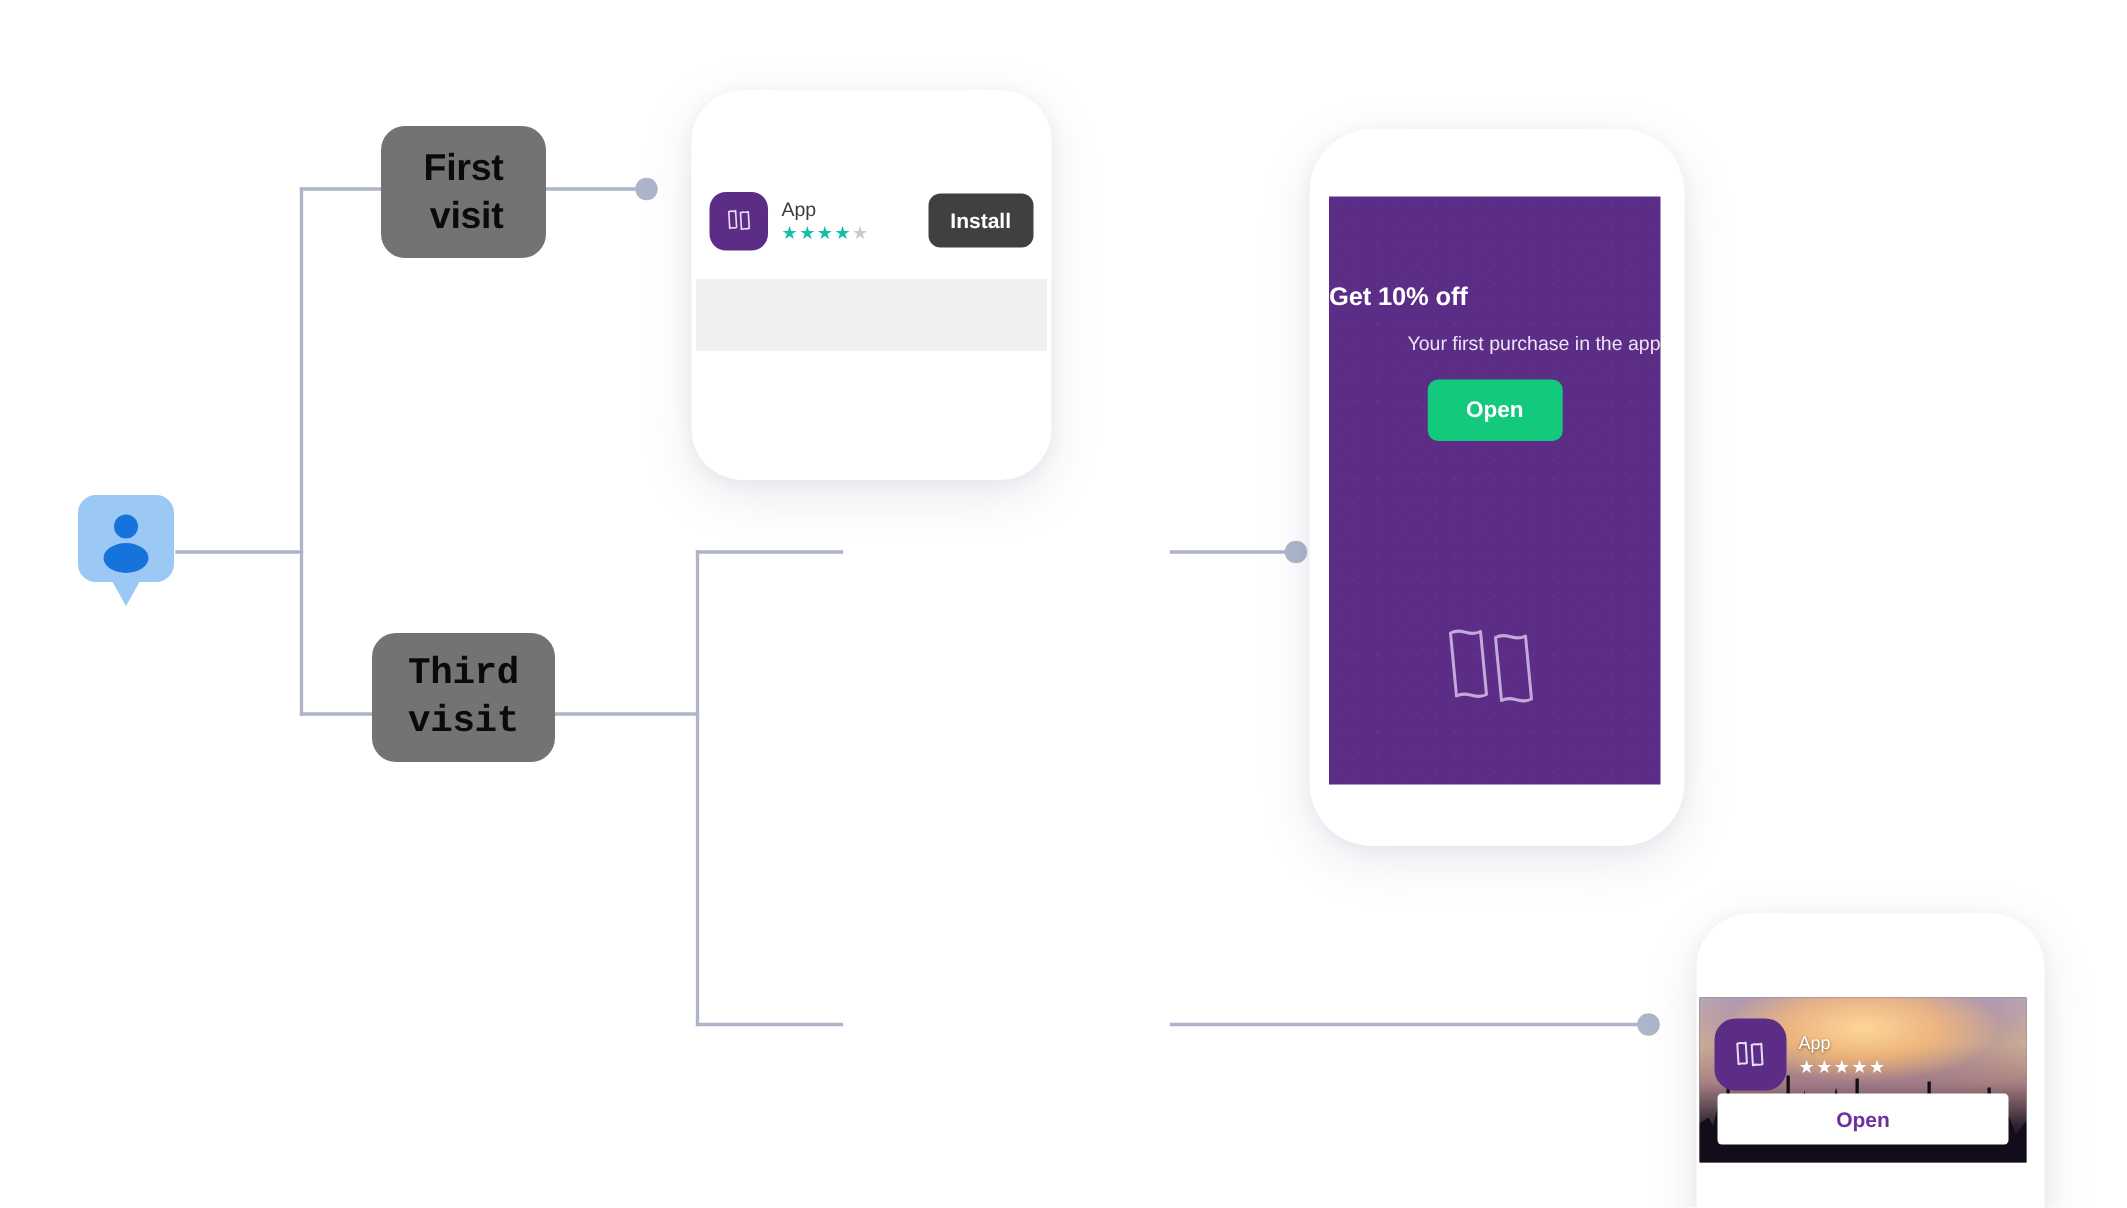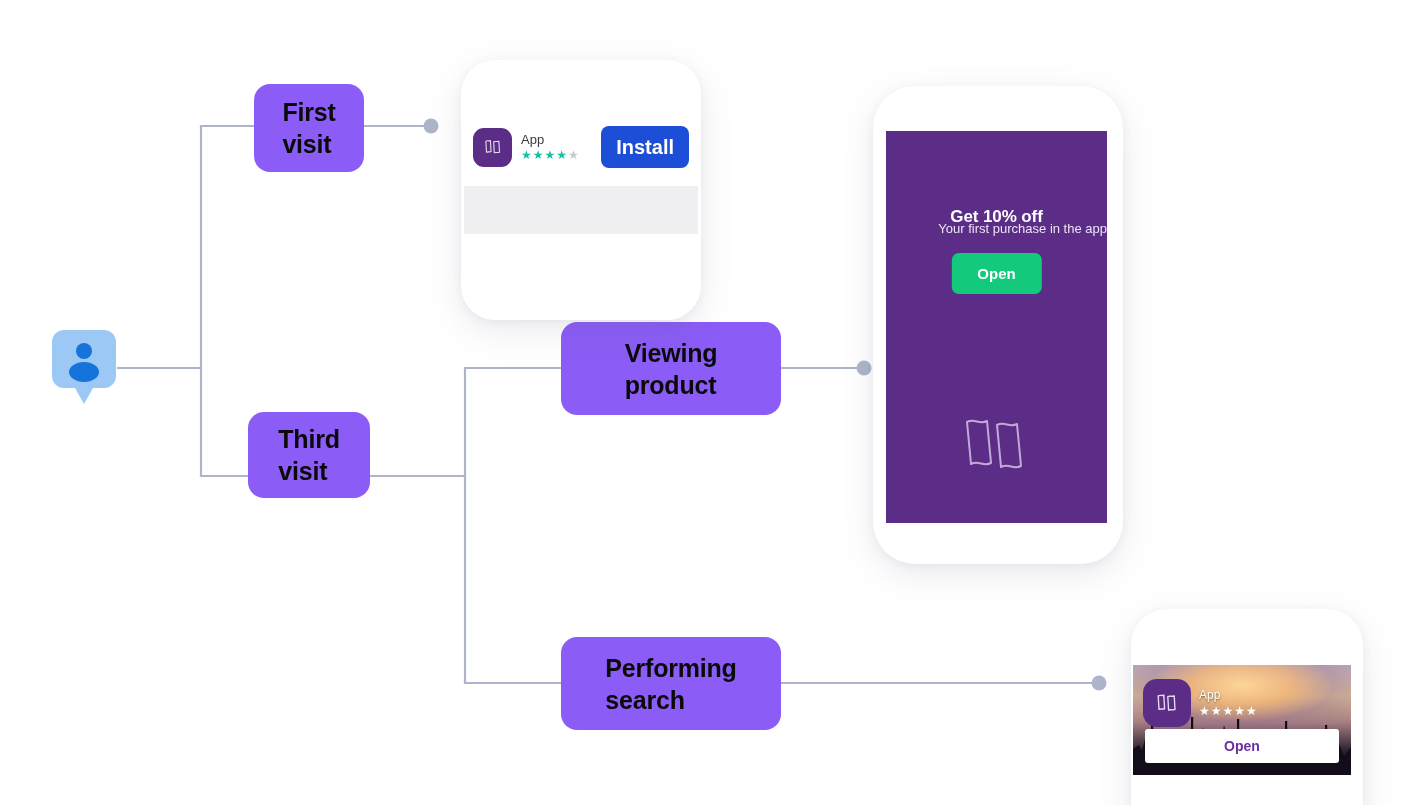--- a/index.html
+++ b/index.html
@@ -35,38 +35,38 @@
     left: 52px;
     top: 330px;
     width: 64px;
     height: 76px;
   }
   .avatar svg { display: block; width: 64px; height: 76px; }
 
   
   .stage {
     position: absolute;
-    background: #8b5cf6;
+    background: #737373;
     border-radius: 16px;
     display: flex;
     align-items: center;
     justify-content: center;
-    text-align: left;
+    text-align: right;
     color: #0a0a0a;
     font-weight: 700;
     font-size: 25px;
     line-height: 1.28;
     letter-spacing: -0.2px;
     padding: 0 18px;
     box-sizing: border-box;
   }
   .stage span { display: block; }
 
   #stage-first    { left: 254px; top: 84px;  width: 110px; height: 88px; }
-  #stage-third    { left: 248px; top: 412px; width: 122px; height: 86px; }
+  #stage-third    { left: 248px; top: 422px; width: 122px; height: 86px; font-family: Liberation Mono, monospace; }
   #stage-viewing  { left: 561px; top: 322px; width: 220px; height: 93px; }
   #stage-search   { left: 561px; top: 637px; width: 220px; height: 93px; }
 
   
   .phone {
     position: absolute;
     background: #ffffff;
     border-radius: 42px;
     box-shadow: 0 10px 34px rgba(90, 95, 130, 0.13),
                 0 2px 10px rgba(90, 95, 130, 0.07);
@@ -120,23 +120,23 @@
     color: #3a3a44;
     line-height: 1.1;
     margin-bottom: 2px;
   }
   .stars { display: flex; gap: 1px; font-size: 12px; line-height: 1; }
   .star { color: #13BFA6; }
   .star.off { color: #C7C9D1; }
 
   .btn-install {
     flex: none;
-    background: #1d4ed8;
+    background: #404040;
     color: #ffffff;
-    font-size: 20px;
+    font-size: 14px;
     font-weight: 700;
     border-radius: 8px;
     padding: 11px 15px;
     line-height: 1;
     border: none;
     cursor: pointer;
   }
 
   
   #phone-purple {
@@ -156,22 +156,21 @@
     background-image:
       radial-gradient(rgba(255,255,255,0.055) 0.7px, transparent 0.8px),
       radial-gradient(rgba(255,255,255,0.04) 0.7px, transparent 0.8px);
     background-size: 13px 13px, 17px 17px;
     background-position: 0 0, 7px 9px;
     overflow: hidden;
   }
   .offer-title {
     position: absolute;
     left: 0; right: 0;
-    top: 76px;
-    text-align: center;
+    top: 57px;
     color: #ffffff;
     font-size: 17px;
     font-weight: 700;
     letter-spacing: -0.1px;
   }
   .offer-sub {
     position: absolute;
     left: 0; right: 0;
     top: 90px;
     text-align: right;
@@ -310,33 +309,21 @@
     </div>
   </div>
 
   <div class="stage" id="stage-third">
     <div>
       <span>Third</span>
       <span>visit</span>
     </div>
   </div>
 
-  <div class="stage" id="stage-viewing">
-    <div>
-      <span>Viewing</span>
-      <span>product</span>
-    </div>
-  </div>
-
-  <div class="stage" id="stage-search">
-    <div>
-      <span>Performing</span>
-      <span>search</span>
-    </div>
-  </div>
+
 
   <div class="phone" id="phone-install">
     <div class="install-gray"></div>
     <div class="install-banner">
       <div class="app-icon sm">
         <svg viewBox="0 0 40 40" width="26" height="26" fill="none" stroke="#E7DCF2" stroke-width="1.7" stroke-linejoin="round">
           <path d="M9,11 C12,9.5 14,11.5 16,10 L17,27 C15,28.5 13,26.5 10,28 Z"></path>
           <path d="M21,12 C24,10.5 26,12.5 29,11 L30,28 C27,29.5 25,27.5 22,29 Z"></path>
         </svg>
       </div>

